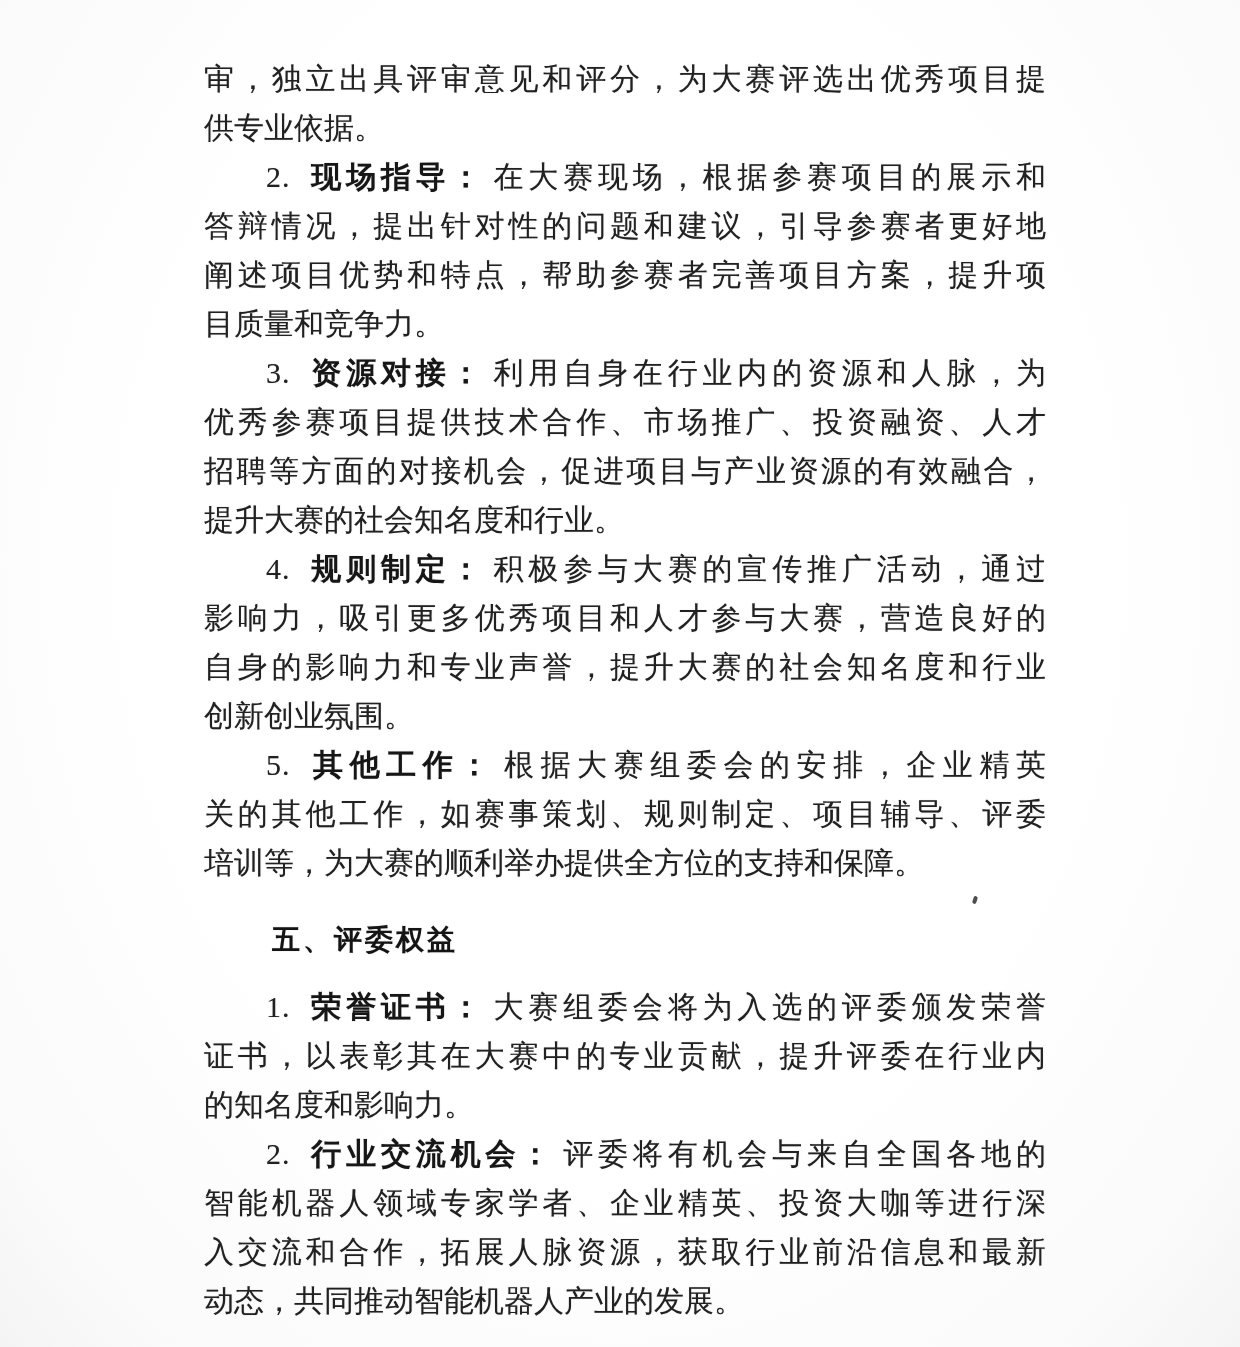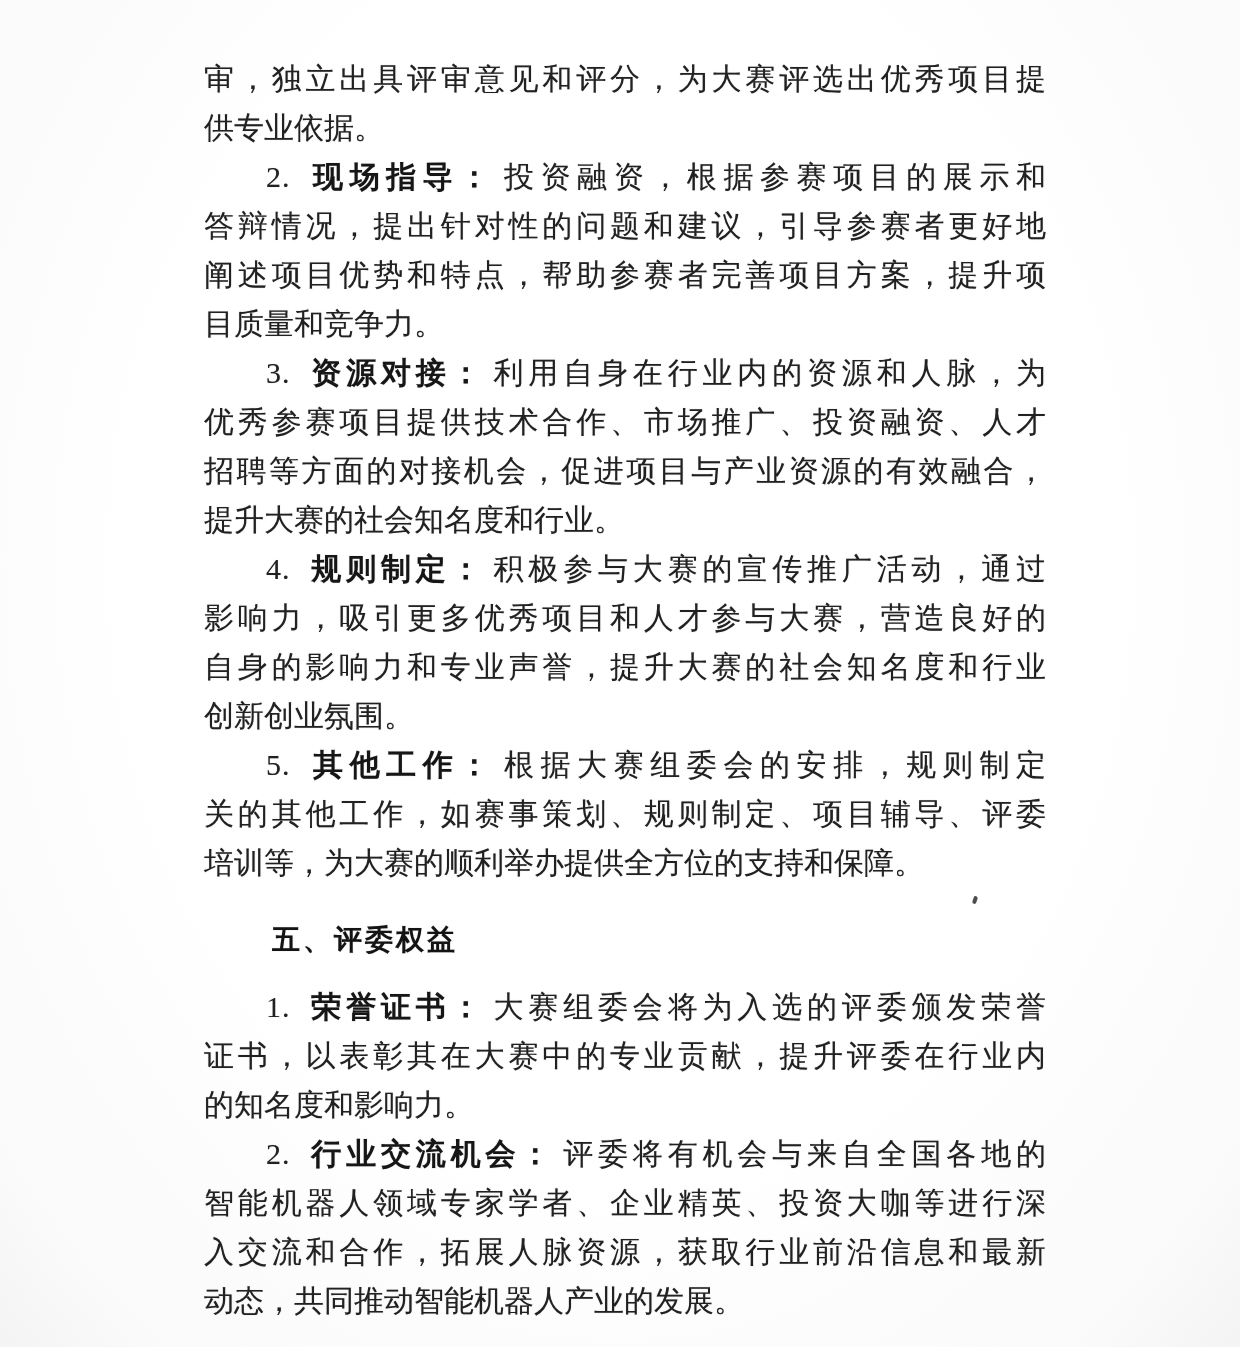--- a/index.html
+++ b/index.html
@@ -75,39 +75,39 @@
 </head>
 <body>
 
 <div class="page">
   <div class="doc">
       <div class="para">
         <div class="line fill"><span class="txt">审，独立出具评审意见和评分，为大赛评选出优秀项目提</span></div>
         <div class="line"><span class="txt">供专业依据。</span></div>
       </div>
       <div class="para">
-        <div class="line fill indent"><span class="num">2.</span><span class="label">现场指导：</span><span class="txt">投资融资，根据参赛项目的展示和</span></div>
+        <div class="line fill indent"><span class="num">2.</span><span class="label">现场指导：</span><span class="txt">在大赛现场，根据参赛项目的展示和</span></div>
         <div class="line fill"><span class="txt">答辩情况，提出针对性的问题和建议，引导参赛者更好地</span></div>
         <div class="line fill"><span class="txt">阐述项目优势和特点，帮助参赛者完善项目方案，提升项</span></div>
         <div class="line"><span class="txt">目质量和竞争力。</span></div>
       </div>
       <div class="para">
         <div class="line fill indent"><span class="num">3.</span><span class="label">资源对接：</span><span class="txt">利用自身在行业内的资源和人脉，为</span></div>
         <div class="line fill"><span class="txt">优秀参赛项目提供技术合作、市场推广、投资融资、人才</span></div>
         <div class="line fill"><span class="txt">招聘等方面的对接机会，促进项目与产业资源的有效融合，</span></div>
         <div class="line"><span class="txt">提升大赛的社会知名度和行业。</span></div>
       </div>
       <div class="para">
         <div class="line fill indent"><span class="num">4.</span><span class="label">规则制定：</span><span class="txt">积极参与大赛的宣传推广活动，通过</span></div>
         <div class="line fill"><span class="txt">影响力，吸引更多优秀项目和人才参与大赛，营造良好的</span></div>
         <div class="line fill"><span class="txt">自身的影响力和专业声誉，提升大赛的社会知名度和行业</span></div>
         <div class="line"><span class="txt">创新创业氛围。</span></div>
       </div>
       <div class="para">
-        <div class="line fill indent"><span class="num">5.</span><span class="label">其他工作：</span><span class="txt">根据大赛组委会的安排，规则制定</span></div>
+        <div class="line fill indent"><span class="num">5.</span><span class="label">其他工作：</span><span class="txt">根据大赛组委会的安排，企业精英</span></div>
         <div class="line fill"><span class="txt">关的其他工作，如赛事策划、规则制定、项目辅导、评委</span></div>
         <div class="line"><span class="txt">培训等，为大赛的顺利举办提供全方位的支持和保障。</span></div>
       </div>
       <div class="heading">五、评委权益</div>
       <div class="para">
         <div class="line fill indent"><span class="num">1.</span><span class="label">荣誉证书：</span><span class="txt">大赛组委会将为入选的评委颁发荣誉</span></div>
         <div class="line fill"><span class="txt">证书，以表彰其在大赛中的专业贡献，提升评委在行业内</span></div>
         <div class="line"><span class="txt">的知名度和影响力。</span></div>
       </div>
       <div class="para">

